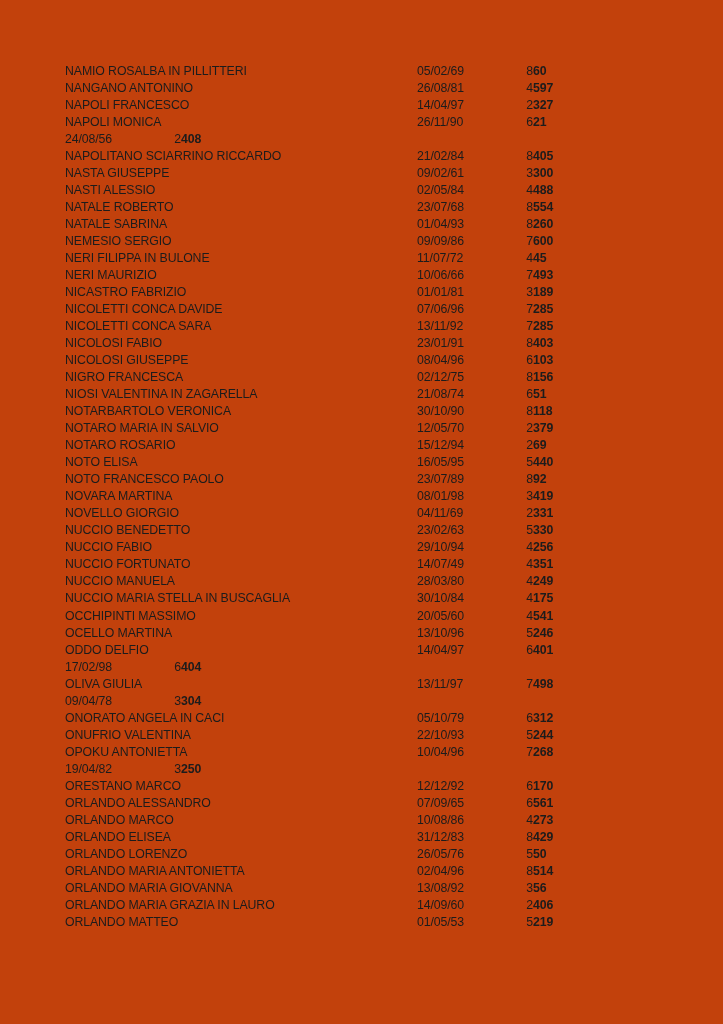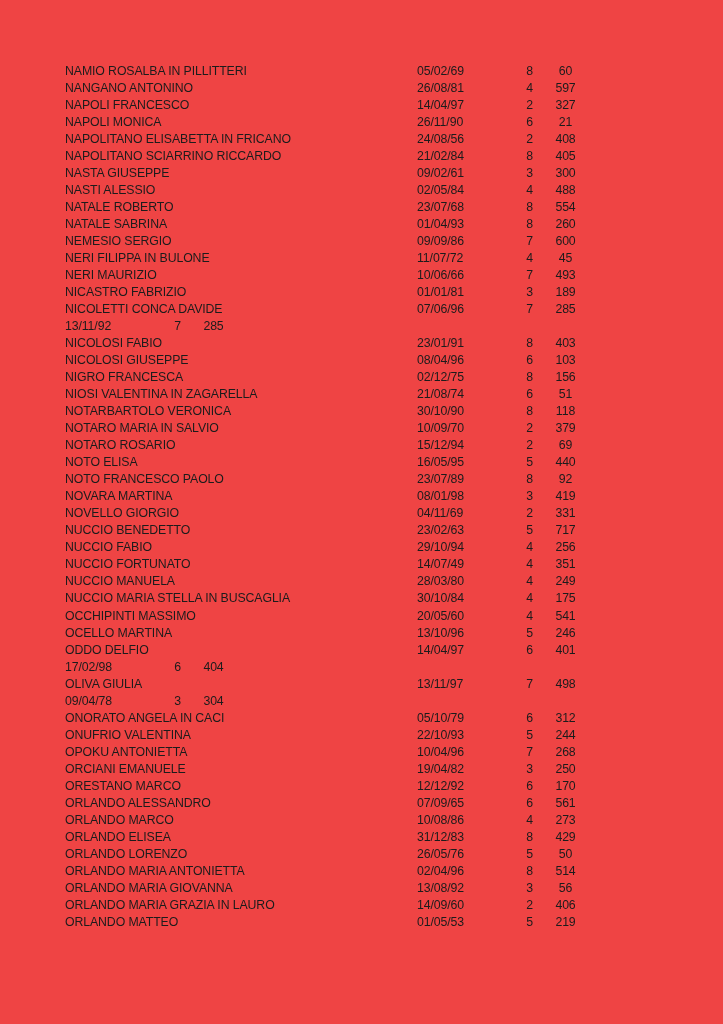--- a/index.html
+++ b/index.html
@@ -11,21 +11,21 @@
     height: 1024px;
     background: #fefefe;
     position: relative;
     overflow: hidden;
     font-family: "Liberation Sans", sans-serif;
     color: #1c1c1c;
   }
   .page {
     position: absolute;
     inset: 0;
-    background: #ef4444;
+    background: #c2410c;
   }
   .records {
     position: absolute;
     top: 63px;
     left: 65px;
   }
   .row {
     display: flex;
     align-items: baseline;
     height: 17.02px;
@@ -40,21 +40,22 @@
   }
   .c-date {
     width: 50px;
   }
   .c-n1 {
     width: 66px;
     text-align: right;
   }
   .c-n2 {
     width: 65px;
-    text-align: center;
+    text-align: left;
+    font-weight: bold;
   }
 </style>
 </head>
 <body>
 
 <div class="page">
   <div class="records">
 
       <div class="row">
         <span class="c-name">NAMIO ROSALBA IN PILLITTERI</span>
@@ -79,21 +80,20 @@
 
       <div class="row">
         <span class="c-name">NAPOLI MONICA</span>
         <span class="c-date">26/11/90</span>
         <span class="c-n1">6</span>
         <span class="c-n2">21</span>
       </div>
 
 
       <div class="row">
-        <span class="c-name">NAPOLITANO ELISABETTA IN FRICANO</span>
         <span class="c-date">24/08/56</span>
         <span class="c-n1">2</span>
         <span class="c-n2">408</span>
       </div>
 
       <div class="row">
         <span class="c-name">NAPOLITANO SCIARRINO RICCARDO</span>
         <span class="c-date">21/02/84</span>
         <span class="c-n1">8</span>
         <span class="c-n2">405</span>
@@ -156,20 +156,21 @@
       </div>
 
       <div class="row">
         <span class="c-name">NICOLETTI CONCA DAVIDE</span>
         <span class="c-date">07/06/96</span>
         <span class="c-n1">7</span>
         <span class="c-n2">285</span>
       </div>
 
       <div class="row">
+        <span class="c-name">NICOLETTI CONCA SARA</span>
         <span class="c-date">13/11/92</span>
         <span class="c-n1">7</span>
         <span class="c-n2">285</span>
       </div>
 
       <div class="row">
         <span class="c-name">NICOLOSI FABIO</span>
         <span class="c-date">23/01/91</span>
         <span class="c-n1">8</span>
         <span class="c-n2">403</span>
@@ -198,21 +199,21 @@
 
       <div class="row">
         <span class="c-name">NOTARBARTOLO VERONICA</span>
         <span class="c-date">30/10/90</span>
         <span class="c-n1">8</span>
         <span class="c-n2">118</span>
       </div>
 
       <div class="row">
         <span class="c-name">NOTARO MARIA IN SALVIO</span>
-        <span class="c-date">10/09/70</span>
+        <span class="c-date">12/05/70</span>
         <span class="c-n1">2</span>
         <span class="c-n2">379</span>
       </div>
 
       <div class="row">
         <span class="c-name">NOTARO ROSARIO</span>
         <span class="c-date">15/12/94</span>
         <span class="c-n1">2</span>
         <span class="c-n2">69</span>
       </div>
@@ -242,21 +243,21 @@
         <span class="c-name">NOVELLO GIORGIO</span>
         <span class="c-date">04/11/69</span>
         <span class="c-n1">2</span>
         <span class="c-n2">331</span>
       </div>
 
       <div class="row">
         <span class="c-name">NUCCIO BENEDETTO</span>
         <span class="c-date">23/02/63</span>
         <span class="c-n1">5</span>
-        <span class="c-n2">717</span>
+        <span class="c-n2">330</span>
       </div>
 
       <div class="row">
         <span class="c-name">NUCCIO FABIO</span>
         <span class="c-date">29/10/94</span>
         <span class="c-n1">4</span>
         <span class="c-n2">256</span>
       </div>
 
       <div class="row">
@@ -335,21 +336,20 @@
       </div>
 
       <div class="row">
         <span class="c-name">OPOKU ANTONIETTA</span>
         <span class="c-date">10/04/96</span>
         <span class="c-n1">7</span>
         <span class="c-n2">268</span>
       </div>
 
       <div class="row">
-        <span class="c-name">ORCIANI EMANUELE</span>
         <span class="c-date">19/04/82</span>
         <span class="c-n1">3</span>
         <span class="c-n2">250</span>
       </div>
 
       <div class="row">
         <span class="c-name">ORESTANO MARCO</span>
         <span class="c-date">12/12/92</span>
         <span class="c-n1">6</span>
         <span class="c-n2">170</span>

